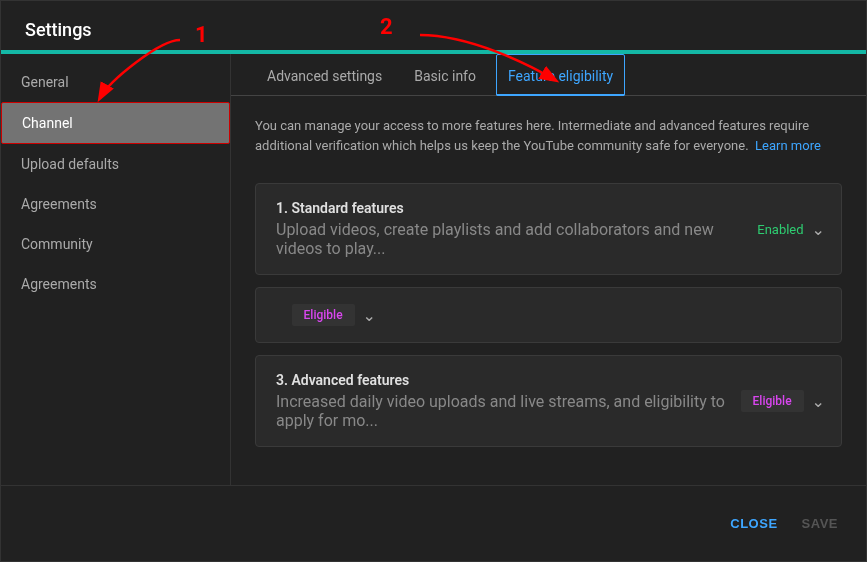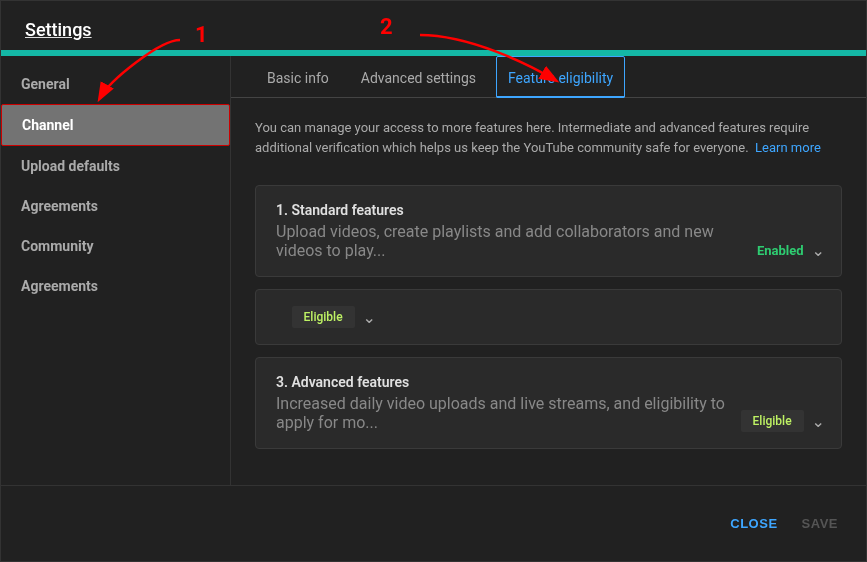--- a/index.html
+++ b/index.html
@@ -16,22 +16,21 @@
     .dialog {
       display: flex;
       flex-direction: column;
       width: 867px;
       height: 562px;
       background: #212121;
       border: 1px solid #333;
     }
     .dialog-header {
       padding: 18px 16px 10px 24px;
-      border-bottom: 6px solid #14b8a6;
-      text-decoration: underline;
+      border-bottom: 4px solid #14b8a6;
     }
     .dialog-header h1 {
       font-size: 18px;
       font-weight: 500;
       color: #fff;
     }
     .dialog-body {
       display: flex;
       flex: 1;
       overflow: hidden;
@@ -40,21 +39,21 @@
       width: 230px;
       min-width: 230px;
       border-right: 1px solid #333;
       padding-top: 8px;
     }
     .sidebar-item {
       padding: 12px 20px;
       font-size: 14px;
       color: #aaa;
       cursor: pointer;
-      font-weight: 700;
+      font-weight: 400;
     }
     .sidebar-item.active {
       color: #fff;
       background: #737373;
       border: 1.5px solid #cc0000;
       border-radius: 2px;
     }
     .main-content {
       flex: 1;
       display: flex;
@@ -97,21 +96,21 @@
       color: #3ea6ff;
       text-decoration: none;
     }
     .feature-card {
       background: #2a2a2a;
       border: 1px solid #3a3a3a;
       border-radius: 4px;
       padding: 16px 16px 16px 20px;
       margin-bottom: 12px;
       display: flex;
-      align-items: flex-end;
+      align-items: center;
       justify-content: space-between;
     }
     .feature-info {
       flex: 1;
     }
     .feature-title {
       font-size: 14px;
       font-weight: 600;
       color: #e0e0e0;
       margin-bottom: 4px;
@@ -123,25 +122,25 @@
     .feature-status {
       display: flex;
       align-items: center;
       gap: 8px;
       min-width: 100px;
       justify-content: flex-end;
     }
     .status-enabled {
       color: #2ecc71;
       font-size: 13px;
-      font-weight: 700;
+      font-weight: 400;
     }
     .status-badge {
       background: #333;
-      color: #bef264;
+      color: #d946ef;
       font-size: 12px;
       padding: 4px 12px;
       border-radius: 2px;
       font-weight: 500;
     }
     .chevron {
       color: #aaa;
       font-size: 16px;
     }
     .dialog-footer {
@@ -204,24 +203,24 @@
         </div>
         <div class="sidebar-item">
           <span>Agreements</span>
         </div>
       </div>
 
       <div class="main-content">
 
         <div class="tabs">
           <div class="tab">
+            <span>Advanced settings</span>
+          </div>
+          <div class="tab">
             <span>Basic info</span>
-          </div>
-          <div class="tab">
-            <span>Advanced settings</span>
           </div>
           <div class="tab active">
             <span>Feature eligibility</span>
           </div>
         </div>
 
         <div class="content-area">
           <p class="intro-text">
             <span>You can manage your access to more features here. Intermediate and advanced features require additional verification which helps us keep the YouTube community safe for everyone.</span>
             &nbsp;<a href="#">Learn more</a>

